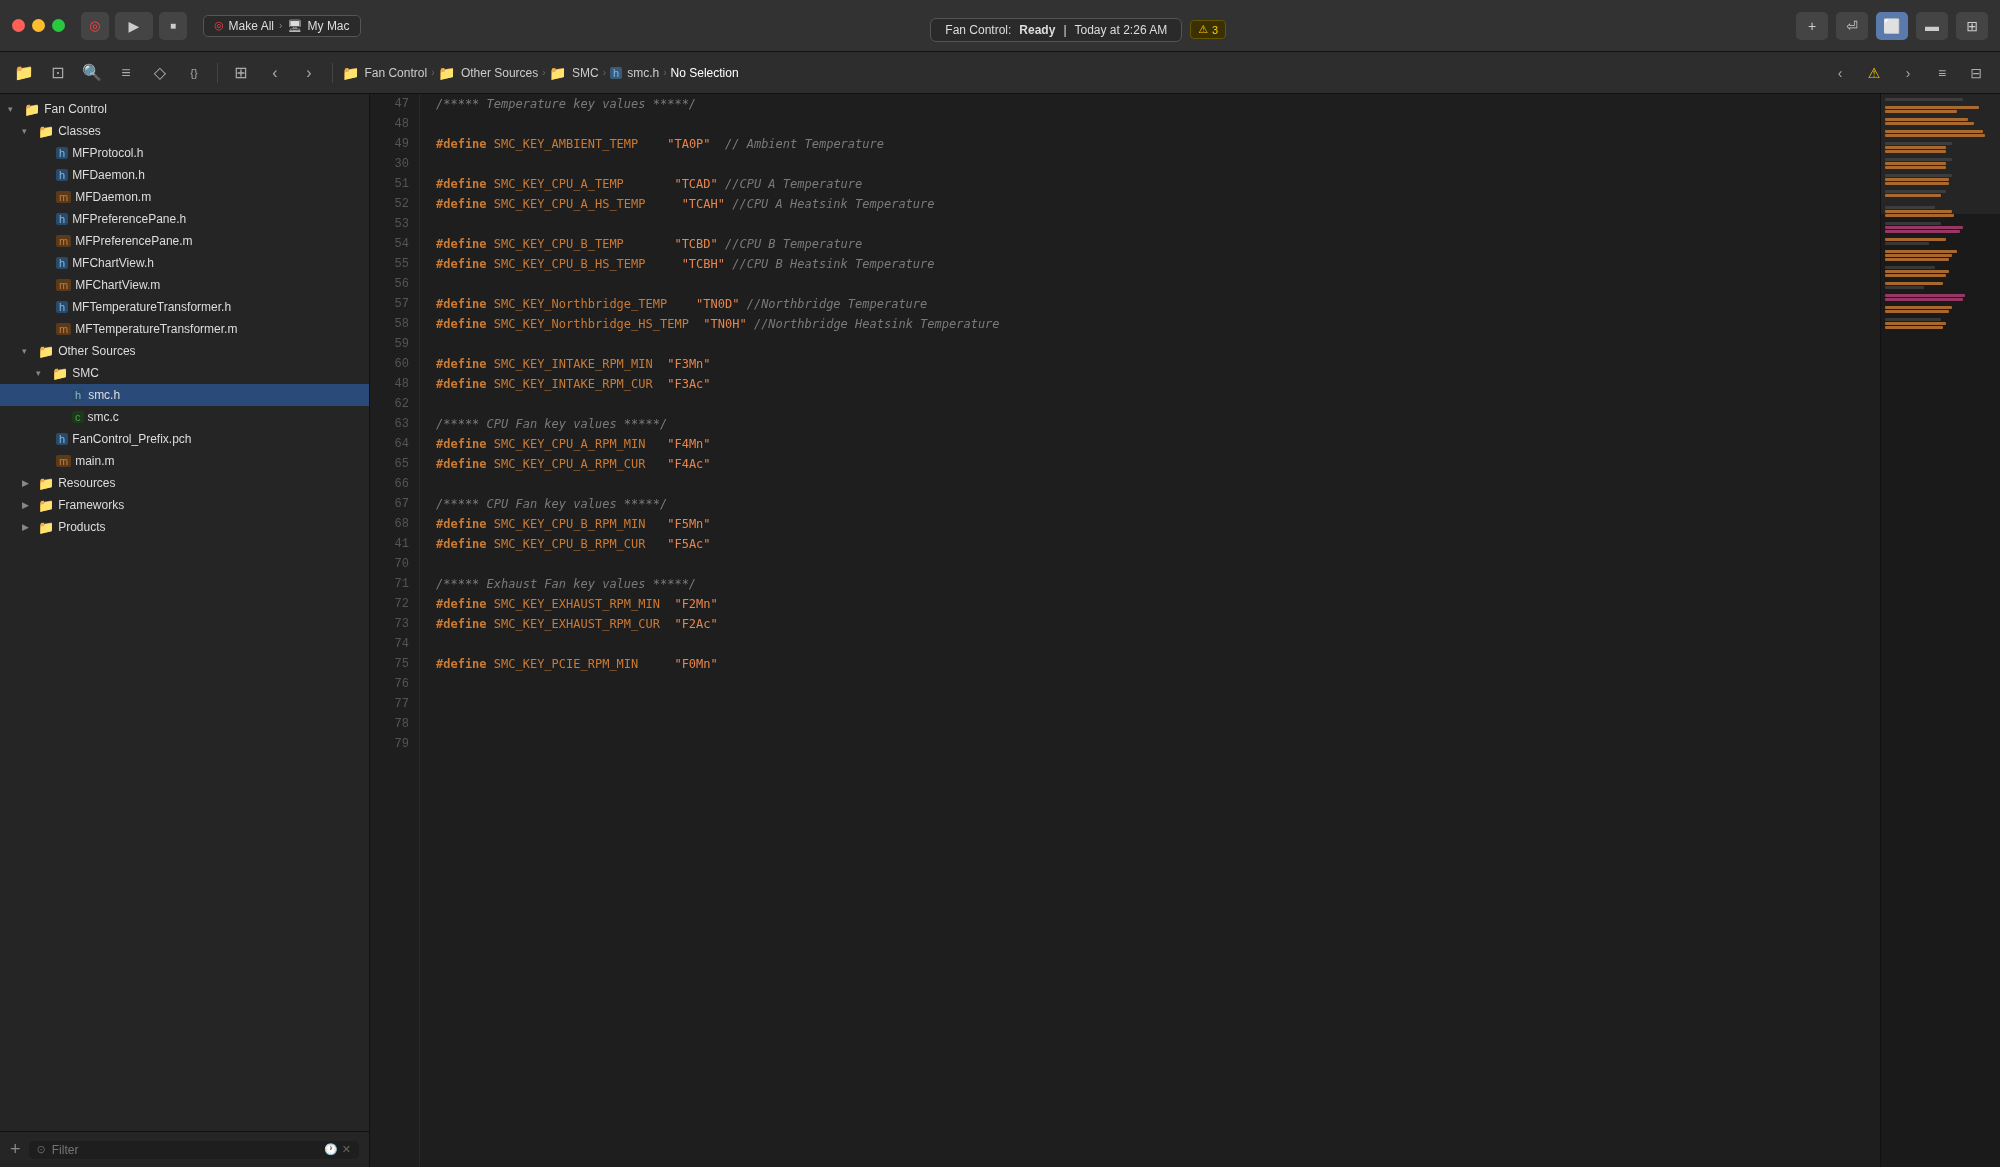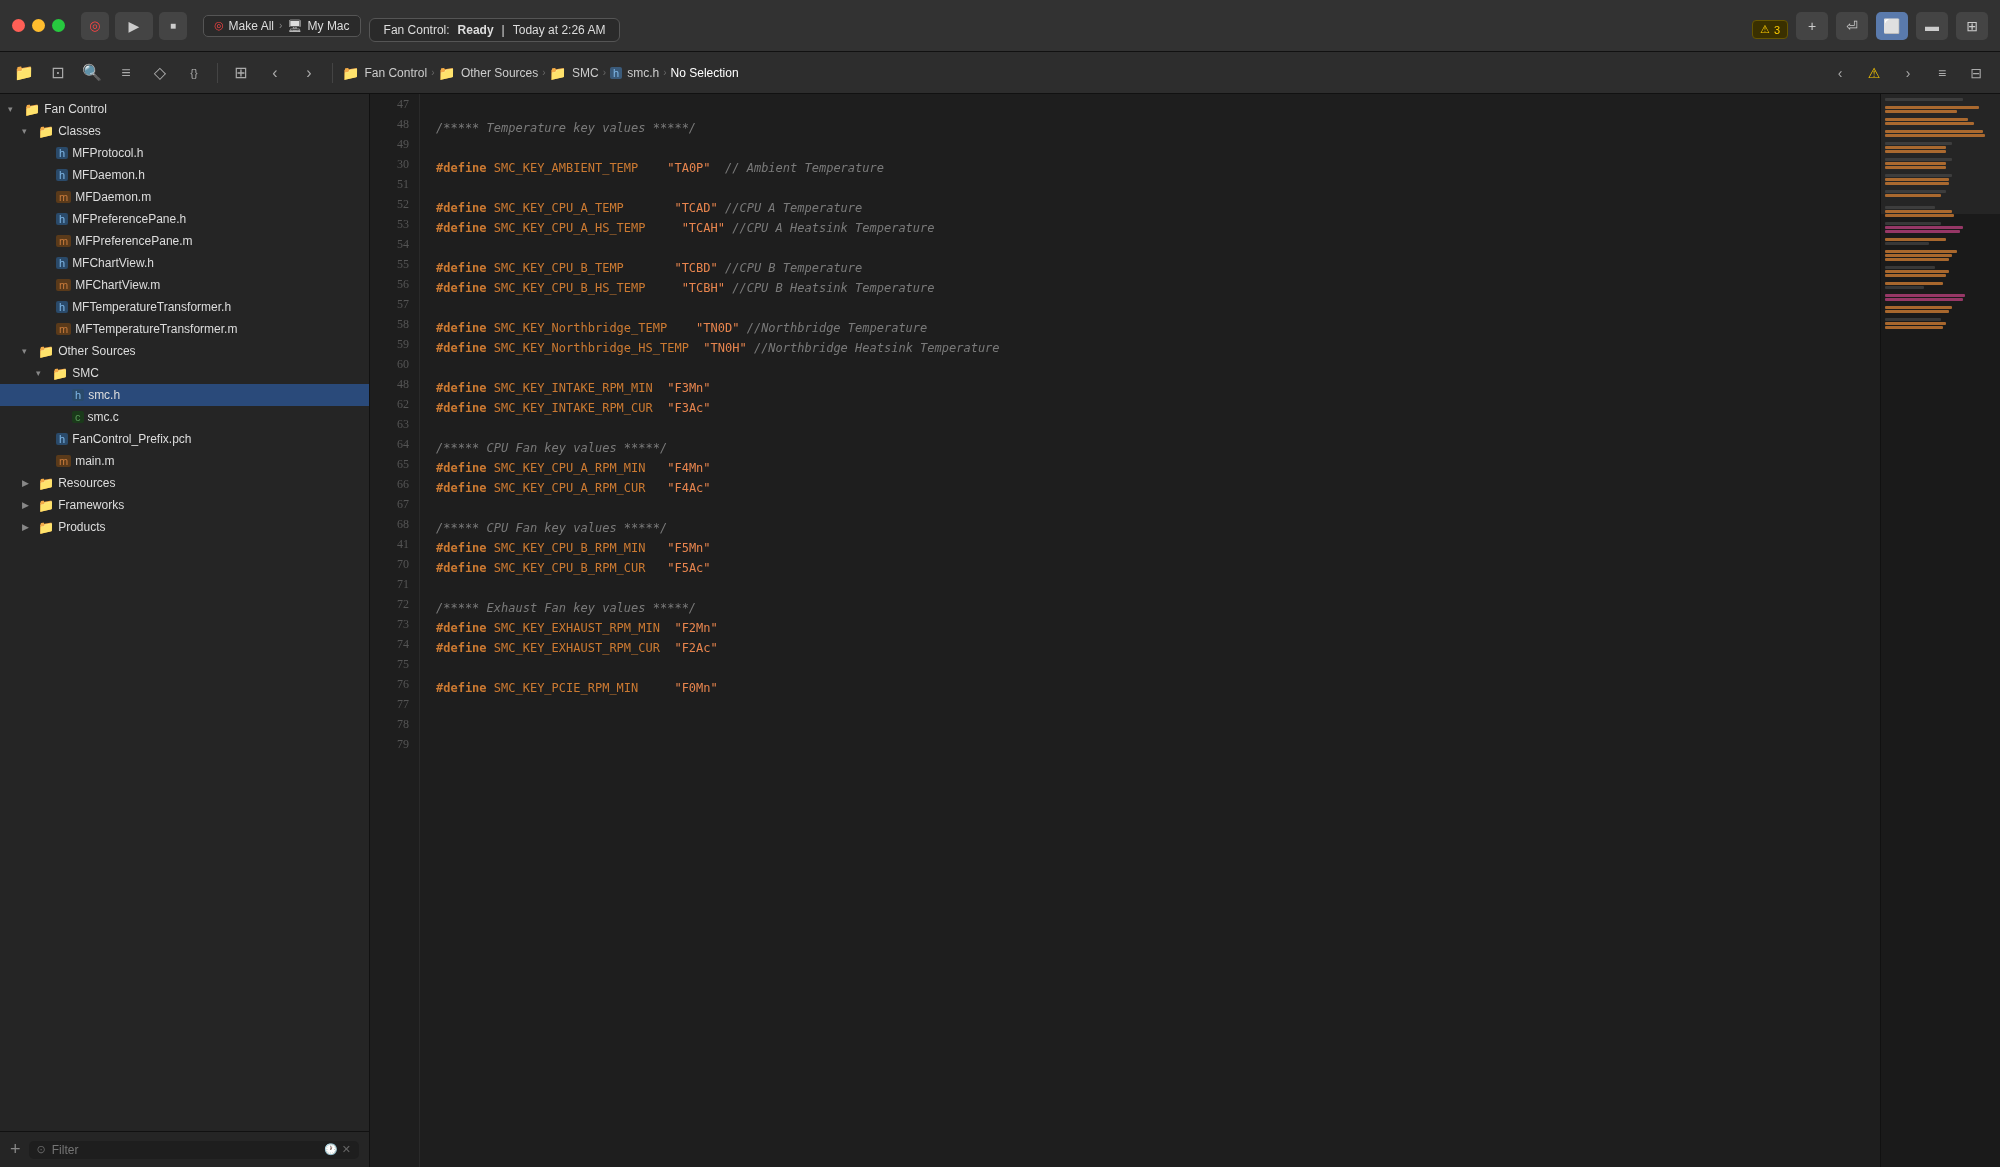--- a/index.html
+++ b/index.html
@@ -72,21 +72,21 @@
       gap: 5px;
     }
     .chevron-right {
       color: #888;
       font-size: 10px;
     }
     .status-bar-center {
       flex: 1;
       display: flex;
       align-items: center;
-      justify-content: space-between;
+      justify-content: center;
       margin-top: 8px;
     }
     .status-pill {
       background: #2a2a2a;
       border: 1px solid #555;
       border-radius: 6px;
       padding: 4px 14px;
       color: #ddd;
       font-size: 12px;
       display: flex;
@@ -286,27 +286,26 @@
       border-right: 1px solid #2a2a2a;
     }
     .line-num {
       height: 20px;
       display: flex;
       align-items: center;
       justify-content: flex-end;
       padding-right: 10px;
       color: #555;
       font-size: 12px;
-      font-family: Liberation Serif, serif;
+      font-family: Liberation Mono, monospace;
     }
     #code-area {
       flex: 1;
       overflow: hidden;
       padding: 0 0 0 16px;
-      margin-top: 24px;
     }
     .code-line {
       height: 20px;
       display: flex;
       align-items: center;
       font-size: 12px;
       font-family: 'SF Mono', 'Menlo', monospace;
       white-space: pre;
       color: #ccc;
     }

